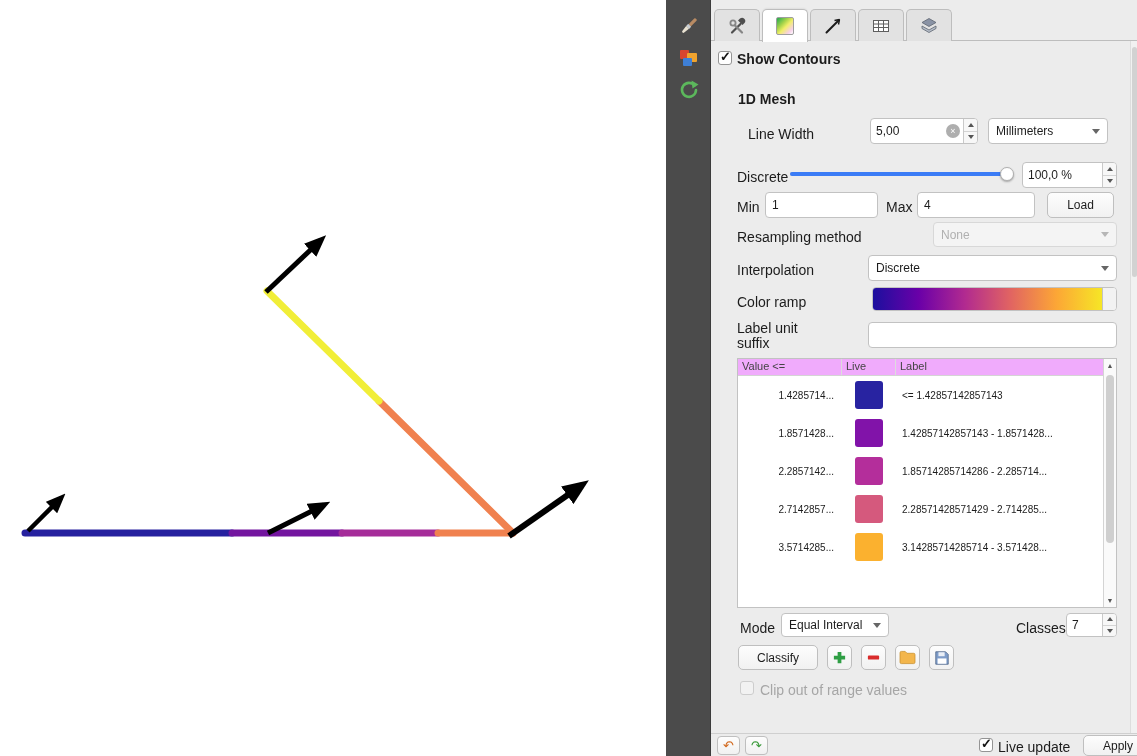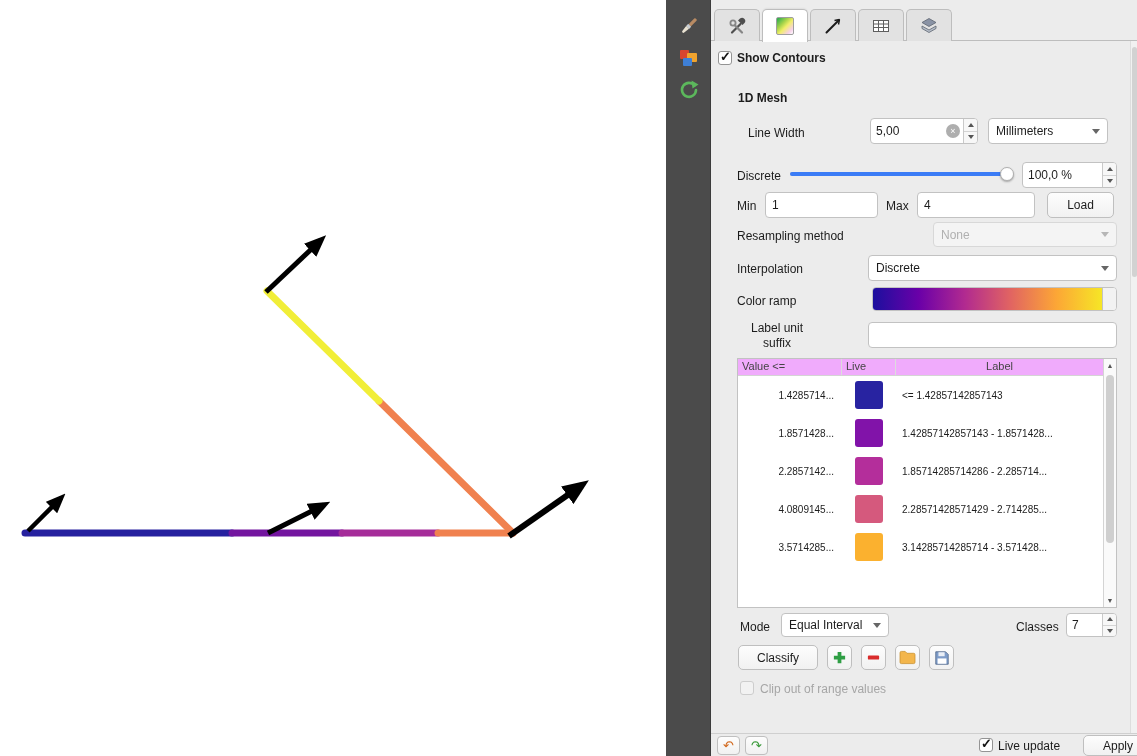--- a/index.html
+++ b/index.html
@@ -9,21 +9,21 @@
 
   
   #map-canvas { position:absolute; left:0; top:0; width:666px; height:756px; background:#ffffff; }
 
   
   #dock-strip { position:absolute; left:666px; top:0; width:45px; height:756px; background:#4b4b4b; border-right:1px solid #3c3c3c; }
   .dock-btn { position:absolute; left:10px; width:26px; height:26px; display:flex; align-items:center; justify-content:center; border-radius:4px; }
 
   
   #panel { position:absolute; left:711px; top:0; width:426px; height:756px; background:#ececec; }
-  .lbl { position:absolute; font-size:12px; color:#1c1c1c; white-space:nowrap;text-align:center; }
+  .lbl { position:absolute; font-size:14px; color:#1c1c1c; white-space:nowrap; }
   .lbl.bold { font-weight:bold; }
   .lbl.dim { color:#a6a6a6; }
 
   
   #tabbar { position:absolute; left:0; top:0; width:426px; height:41px; border-bottom:1px solid #bdbdbd; }
   .tab { position:absolute; top:9px; width:46px; height:32px; background:#e2e2e2; border:1px solid #bdbdbd; border-bottom:none; border-radius:5px 5px 0 0; display:flex; align-items:center; justify-content:center; }
   .tab.selected { background:#ffffff; height:33px; box-shadow:0 -1px 2px rgba(0,0,0,.06); }
   .gicon { width:18px; height:18px; border-radius:2px; border:1px solid #9e9e9e;
            background:linear-gradient(135deg,#1fa94e 0%,#a8d44a 35%,#f2ef6a 55%,#f7d0e8 82%,#ffffff 100%); }
 
@@ -63,21 +63,21 @@
   #color-ramp-control { position:absolute; left:161px; top:287px; width:245px; height:24px; background:#fff;
                         border:1px solid #c2c2c2; border-radius:4px; display:flex; overflow:hidden; }
   .ramp-preview { flex:1; }
   .ramp-arrow { width:14px; flex:none; border-left:1px solid #c2c2c2; background:#f2f2f2; display:flex; align-items:center; justify-content:center; }
 
   
   #classes-table { position:absolute; left:26px; top:358px; width:380px; height:250px; background:#fff; border:1px solid #c2c2c2; display:flex; }
   #table-main { flex:1; overflow:hidden; }
   .thead { display:flex; height:17px; background:#f0abfc; border-bottom:1px solid #d4d4d4; font-size:11px; color:#444; }
   .th { padding:1px 4px; border-right:1px solid #dcdcdc; overflow:hidden; white-space:nowrap; }
-  .th.v { width:104px; } .th.c { width:54px; } .th.l { flex:1; border-right:none;text-align:center; }
+  .th.v { width:104px; } .th.c { width:54px; } .th.l { flex:1; border-right:none; }
   .trow { display:flex; height:38px; align-items:center; background:#fff; }
   .tcell { font-size:10px; }
   .cval { width:104px; text-align:right; padding-right:8px; }
   .ccol { width:54px; display:flex; justify-content:center; }
   .swatch { width:28px; height:28px; border-radius:3px; }
   .clab { flex:1; padding-left:6px; white-space:nowrap; overflow:hidden; }
   #table-scrollbar { width:13px; flex:none; background:#fafafa; border-left:1px solid #d4d4d4; position:relative; }
   .sb-arrow { position:absolute; left:0; width:12px; height:13px; display:flex; align-items:center; justify-content:center; font-size:7px; color:#555; }
   .sb-thumb { position:absolute; left:2px; width:8px; border-radius:4px; background:#cfcfcf; }
 
@@ -272,21 +272,21 @@
     <div class="tcell clab">1.42857142857143 - 1.8571428...</div>
   </div>
             <div class="trow">
     <div class="tcell cval">2.2857142...</div>
     <div class="tcell ccol">
                 <span class="swatch" style="background: rgb(180, 46, 155);"></span>
               </div>
     <div class="tcell clab">1.85714285714286 - 2.285714...</div>
   </div>
             <div class="trow">
-    <div class="tcell cval">4.0809145...</div>
+    <div class="tcell cval">2.7142857...</div>
     <div class="tcell ccol">
                 <span class="swatch" style="background: rgb(213, 89, 125);"></span>
               </div>
     <div class="tcell clab">2.28571428571429 - 2.714285...</div>
   </div>
             <div class="trow">
     <div class="tcell cval">3.5714285...</div>
     <div class="tcell ccol">
                 <span class="swatch" style="background: rgb(251, 177, 47);"></span>
               </div>

